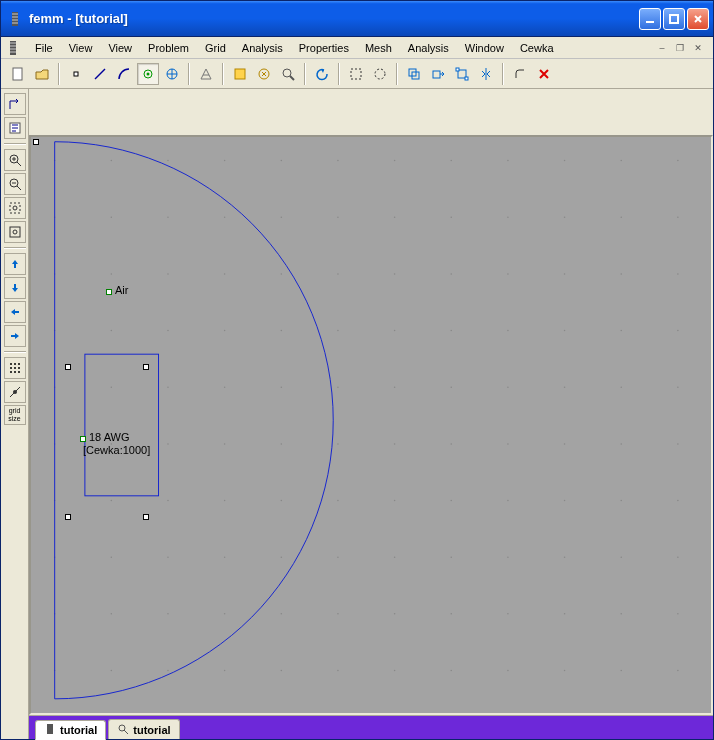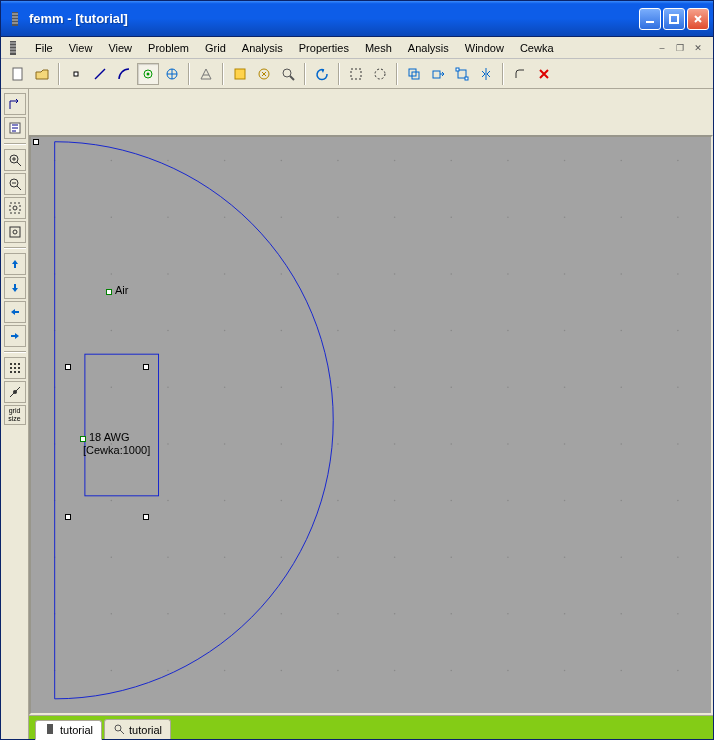--- a/index.html
+++ b/index.html
@@ -26,21 +26,21 @@
   .left-toolbox { width: 28px; background: #ece9d8; border-right: 1px solid #aca899; display: flex; flex-direction: column; align-items: center; padding-top: 4px; gap: 2px; }
   .lt-btn { width: 22px; height: 22px; border: 1px solid #aca899; background:#ece9d8; display:flex; align-items:center; justify-content:center; font-size:10px; color:#333;}
   .lt-sep { width: 22px; height: 2px; border-top:1px solid #aca899; border-bottom:1px solid #fff; margin:2px 0;}
   .gridsize { width:22px; font-size:7px; line-height:8px; text-align:center; border:1px solid #aca899; padding:1px 0;}
   .canvas-wrap { flex: 1; display: flex; flex-direction: column; }
   .canvas { flex: 1; background: #a3a3a3; border: 2px inset #ece9d8; position: relative; overflow: hidden; margin-top: 46px; }
   svg.drawing { position:absolute; left:0; top:0; width:100%; height:100%; }
   .block-label { position:absolute; font-size:11px; color:#000; white-space: nowrap; }
   .block-marker { position:absolute; width:6px; height:6px; border:1px solid #008000; background:#fff; transform:translate(-3px,-3px);}
   .node-marker { position:absolute; width:6px; height:6px; border:1px solid #000; background:#fff; transform:translate(-3px,-3px);}
-  .tabbar { height: 24px; background: #84cc16; display:flex; align-items:flex-end; padding: 0 6px; gap: 2px; border-top:1px solid #aca899;}
+  .tabbar { height: 24px; background: #6d28d9; display:flex; align-items:flex-end; padding: 0 6px; gap: 2px; border-top:1px solid #aca899;font-weight:bold;}
   .tab { height: 20px; border: 1px solid #aca899; border-bottom: none; background: #ece9d8; font-size: 11px; padding: 2px 8px; display:flex; align-items:center; gap:4px; border-radius: 3px 3px 0 0;}
   .tab.active { background:#fff; border-bottom:1px solid #fff; position:relative; top:1px;}
   .statusbar { height: 20px; background:#ece9d8; border-top:1px solid #aca899; font-size:11px; color:#000; display:flex; align-items:center; padding:0 4px;}
   .grid-dot { fill:#888; }
 </style>
 </head>
 <body>
 
 <div class="window">
 

